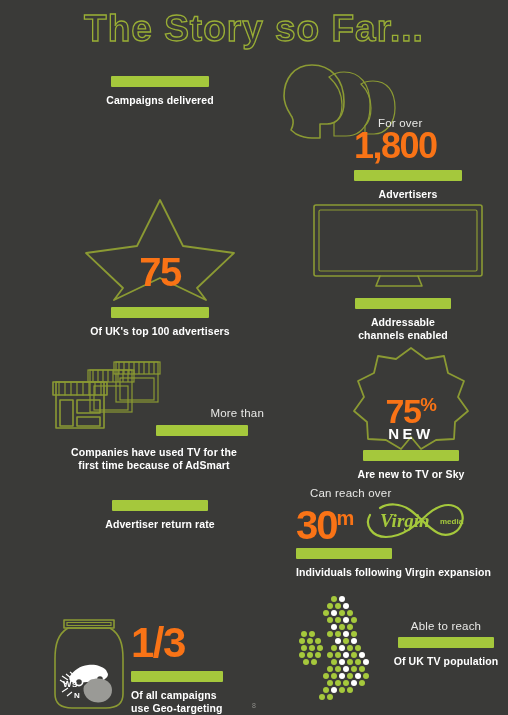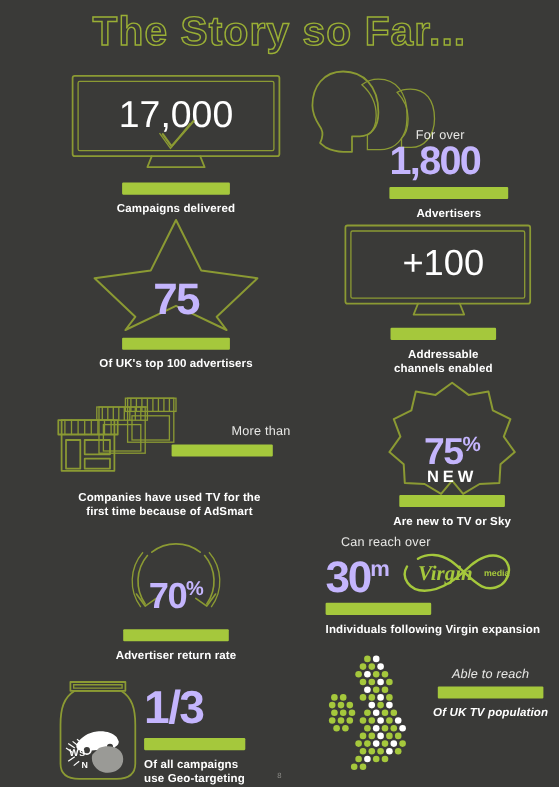--- a/index.html
+++ b/index.html
@@ -36,21 +36,21 @@
     font-size:10.5px;
     font-weight:bold;
     line-height:13px;
     color:#ffffff;
     text-align:center;
     letter-spacing:0.1px;
   }
   .caption.left { text-align:left; }
   .bignum {
     font-weight:bold;
-    color:#c4b5fd;
+    color:#f97316;
     letter-spacing:-1.5px;
     line-height:1;
   }
   .smalllead {
     font-size:11.5px;
     color:#e8e8e6;
     font-weight:normal;
     letter-spacing:0.2px;
   }
   .pct {
@@ -106,34 +106,20 @@
   .row { display:flex; align-items:flex-end; }
 </style>
 </head>
 <body>
 
 <div class="page">
 
   <div class="title">The Story so Far...</div>
 
   <div class="block" id="b-17000">
-    <div class="tv-wrap">
-      <svg width="200" height="90" viewBox="0 0 200 90">
-        <rect class="stroke" x="6" y="3" width="188" height="73" rx="2"></rect>
-        <rect class="stroke-thin" x="11" y="8" width="178" height="63" rx="1.5"></rect>
-        <path class="stroke" d="M78 76 L74 86 L126 86 L122 76"></path>
-      </svg>
-      <div class="tv-num" style="height:76px;">
-        <span>17,000</span>
-      </div>
-      <svg width="40" height="30" viewBox="0 0 40 30" style="position:absolute; left:82px; top:42px;">
-        <path class="stroke" style="stroke-width:2" d="M6 14 L14 25 L34 2"></path>
-        <path class="stroke-thin" d="M3 13 L13 27 L31 4"></path>
-      </svg>
-    </div>
     <div class="bar" style="width:98px; margin:10px auto 0 auto;"></div>
     <div class="caption" style="margin-top:7px;">Campaigns delivered</div>
   </div>
 
   <div class="block" id="b-1800">
     <svg width="120" height="82" viewBox="0 0 120 82" style="position:absolute; left:0; top:0;">
       <path class="stroke" d="M62 42 C62 18 48 5 30 5 C12 5 2 19 2 36 C2 46 7 52 10 57 C12 61 11 66 9 70 L14 74 C18 76 22 78 30 78 L38 78 L38 64 L45 64 C55 64 62 56 62 42 Z"></path>
       <path class="stroke-thin" d="M88 44 C88 24 78 12 62 12 C56 12 51 14 47 17 C55 24 60 33 60 45 C60 54 57 60 52 63 L52 76 L64 76 C74 76 82 70 86 60 C88 55 88 49 88 44 Z"></path>
       <path class="stroke-thin" d="M113 48 C113 31 105 21 91 21 C86 21 82 22 79 24 C85 30 89 38 89 48 C89 56 87 62 83 66 L83 74 L92 74 C103 74 113 64 113 48 Z"></path>
     </svg>
@@ -158,23 +144,20 @@
     <div class="caption" style="margin-top:7px;">Of UK's top 100 advertisers</div>
   </div>
 
   <div class="block" id="b-100">
     <div class="tv-wrap">
       <svg width="180" height="88" viewBox="0 0 180 88">
         <rect class="stroke" x="6" y="3" width="168" height="71" rx="2"></rect>
         <rect class="stroke-thin" x="11" y="8" width="158" height="61" rx="1.5"></rect>
         <path class="stroke" d="M72 74 L68 84 L114 84 L110 74"></path>
       </svg>
-      <div class="tv-num" style="height:74px; font-size:33px;">
-        <span>+100</span>
-      </div>
     </div>
     <div class="bar" style="width:96px; margin:8px auto 0 auto;"></div>
     <div class="caption" style="margin-top:7px;">
       <div>Addressable</div>
       <div>channels enabled</div>
     </div>
   </div>
 
   <div class="block" id="b-1000">
     <svg width="110" height="75" viewBox="0 0 110 75" style="position:absolute; left:10px; top:2px;">
@@ -196,21 +179,21 @@
       <g class="stroke">
         <rect x="6" y="22" width="48" height="46"></rect>
         <rect x="3" y="22" width="54" height="13"></rect>
         <path class="stroke-thin" d="M9 22 L9 35 M15 22 L15 35 M21 22 L21 35 M27 22 L27 35 M33 22 L33 35 M39 22 L39 35 M45 22 L45 35 M51 22 L51 35"></path>
         <rect x="10" y="40" width="13" height="26"></rect>
         <rect x="27" y="40" width="23" height="13"></rect>
         <rect x="27" y="57" width="23" height="9"></rect>
       </g>
     </svg>
     <div style="position:absolute; left:78px; top:28px; width:152px;">
-      <div class="smalllead" style="text-align:right; padding-right:6px;">More than</div>
+      <div class="smalllead" style="text-align:right; padding-right:6px;margin-top:21px;">More than</div>
       <div class="bar" style="width:92px; margin:6px 0 0 38px;"></div>
     </div>
     <div class="caption" style="position:absolute; left:14px; top:88px; width:200px;">
       <div>Companies have used TV for the</div>
       <div>first time because of AdSmart</div>
     </div>
   </div>
 
   <div class="block" id="b-75new">
     <div style="position:relative; height:100px;">
@@ -222,38 +205,20 @@
           <span>75</span><span class="pct">%</span>
         </div>
         <div class="newword">NEW</div>
       </div>
     </div>
     <div class="bar" style="width:96px; margin:4px auto 0 auto;"></div>
     <div class="caption" style="margin-top:7px;">Are new to TV or Sky</div>
   </div>
 
   <div class="block" id="b-70">
-    <div style="position:relative; height:72px;">
-      <svg width="200" height="72" viewBox="0 0 200 72">
-        <g class="stroke" style="stroke-width:1.5">
-          <path d="M74 13 A36 36 0 0 0 72 57"></path>
-          <path d="M64 48 L72 59 L82 52"></path>
-          <path d="M126 13 A36 36 0 0 1 128 57"></path>
-          <path d="M136 48 L128 59 L118 52"></path>
-          <path d="M78 10 A36 36 0 0 1 122 10"></path>
-        </g>
-        <path class="stroke-thin" d="M70 10 A40 40 0 0 0 68 60"></path>
-        <path class="stroke-thin" d="M130 10 A40 40 0 0 1 132 60"></path>
-      </svg>
-      <div class="center-num" style="height:66px;">
-        <div class="bignum" style="font-size:33px;">
-          <span>70</span><span class="pct">%</span>
-        </div>
-      </div>
-    </div>
     <div class="bar" style="width:96px; margin:8px auto 0 auto;"></div>
     <div class="caption" style="margin-top:7px;">Advertiser return rate</div>
   </div>
 
   <div class="block" id="b-30m">
     <div class="smalllead" style="margin-left:14px;">Can reach over</div>
     <div class="row" style="margin-top:-2px;">
       <div class="bignum" style="font-size:40px; letter-spacing:-2px;">
         <span>30</span><span class="sup-m">m</span>
       </div>
@@ -371,21 +336,21 @@
           <circle cx="54" cy="87" r="3" fill="#ffffff"></circle>
           <circle cx="62" cy="87" r="3" fill="#a5c83c"></circle>
         <circle cx="26" cy="94" r="3" fill="#a5c83c"></circle>
           <circle cx="34" cy="94" r="3" fill="#ffffff"></circle>
           <circle cx="42" cy="94" r="3" fill="#a5c83c"></circle>
           <circle cx="50" cy="94" r="3" fill="#a5c83c"></circle>
         <circle cx="22" cy="101" r="3" fill="#a5c83c"></circle>
           <circle cx="30" cy="101" r="3" fill="#a5c83c"></circle>
       </g>
     </svg>
-    <div style="position:absolute; left:88px; top:11px; width:116px;font-style:italic;">
+    <div style="position:absolute; left:88px; top:24px; width:116px;">
       <div class="smalllead" style="text-align:center;">Able to reach</div>
       <div class="bar" style="width:96px; margin:5px auto 0 auto;"></div>
       <div class="caption" style="margin-top:7px;">Of UK TV population</div>
     </div>
   </div>
 
   <div class="pagenum">8</div>
 
 </div>
 

